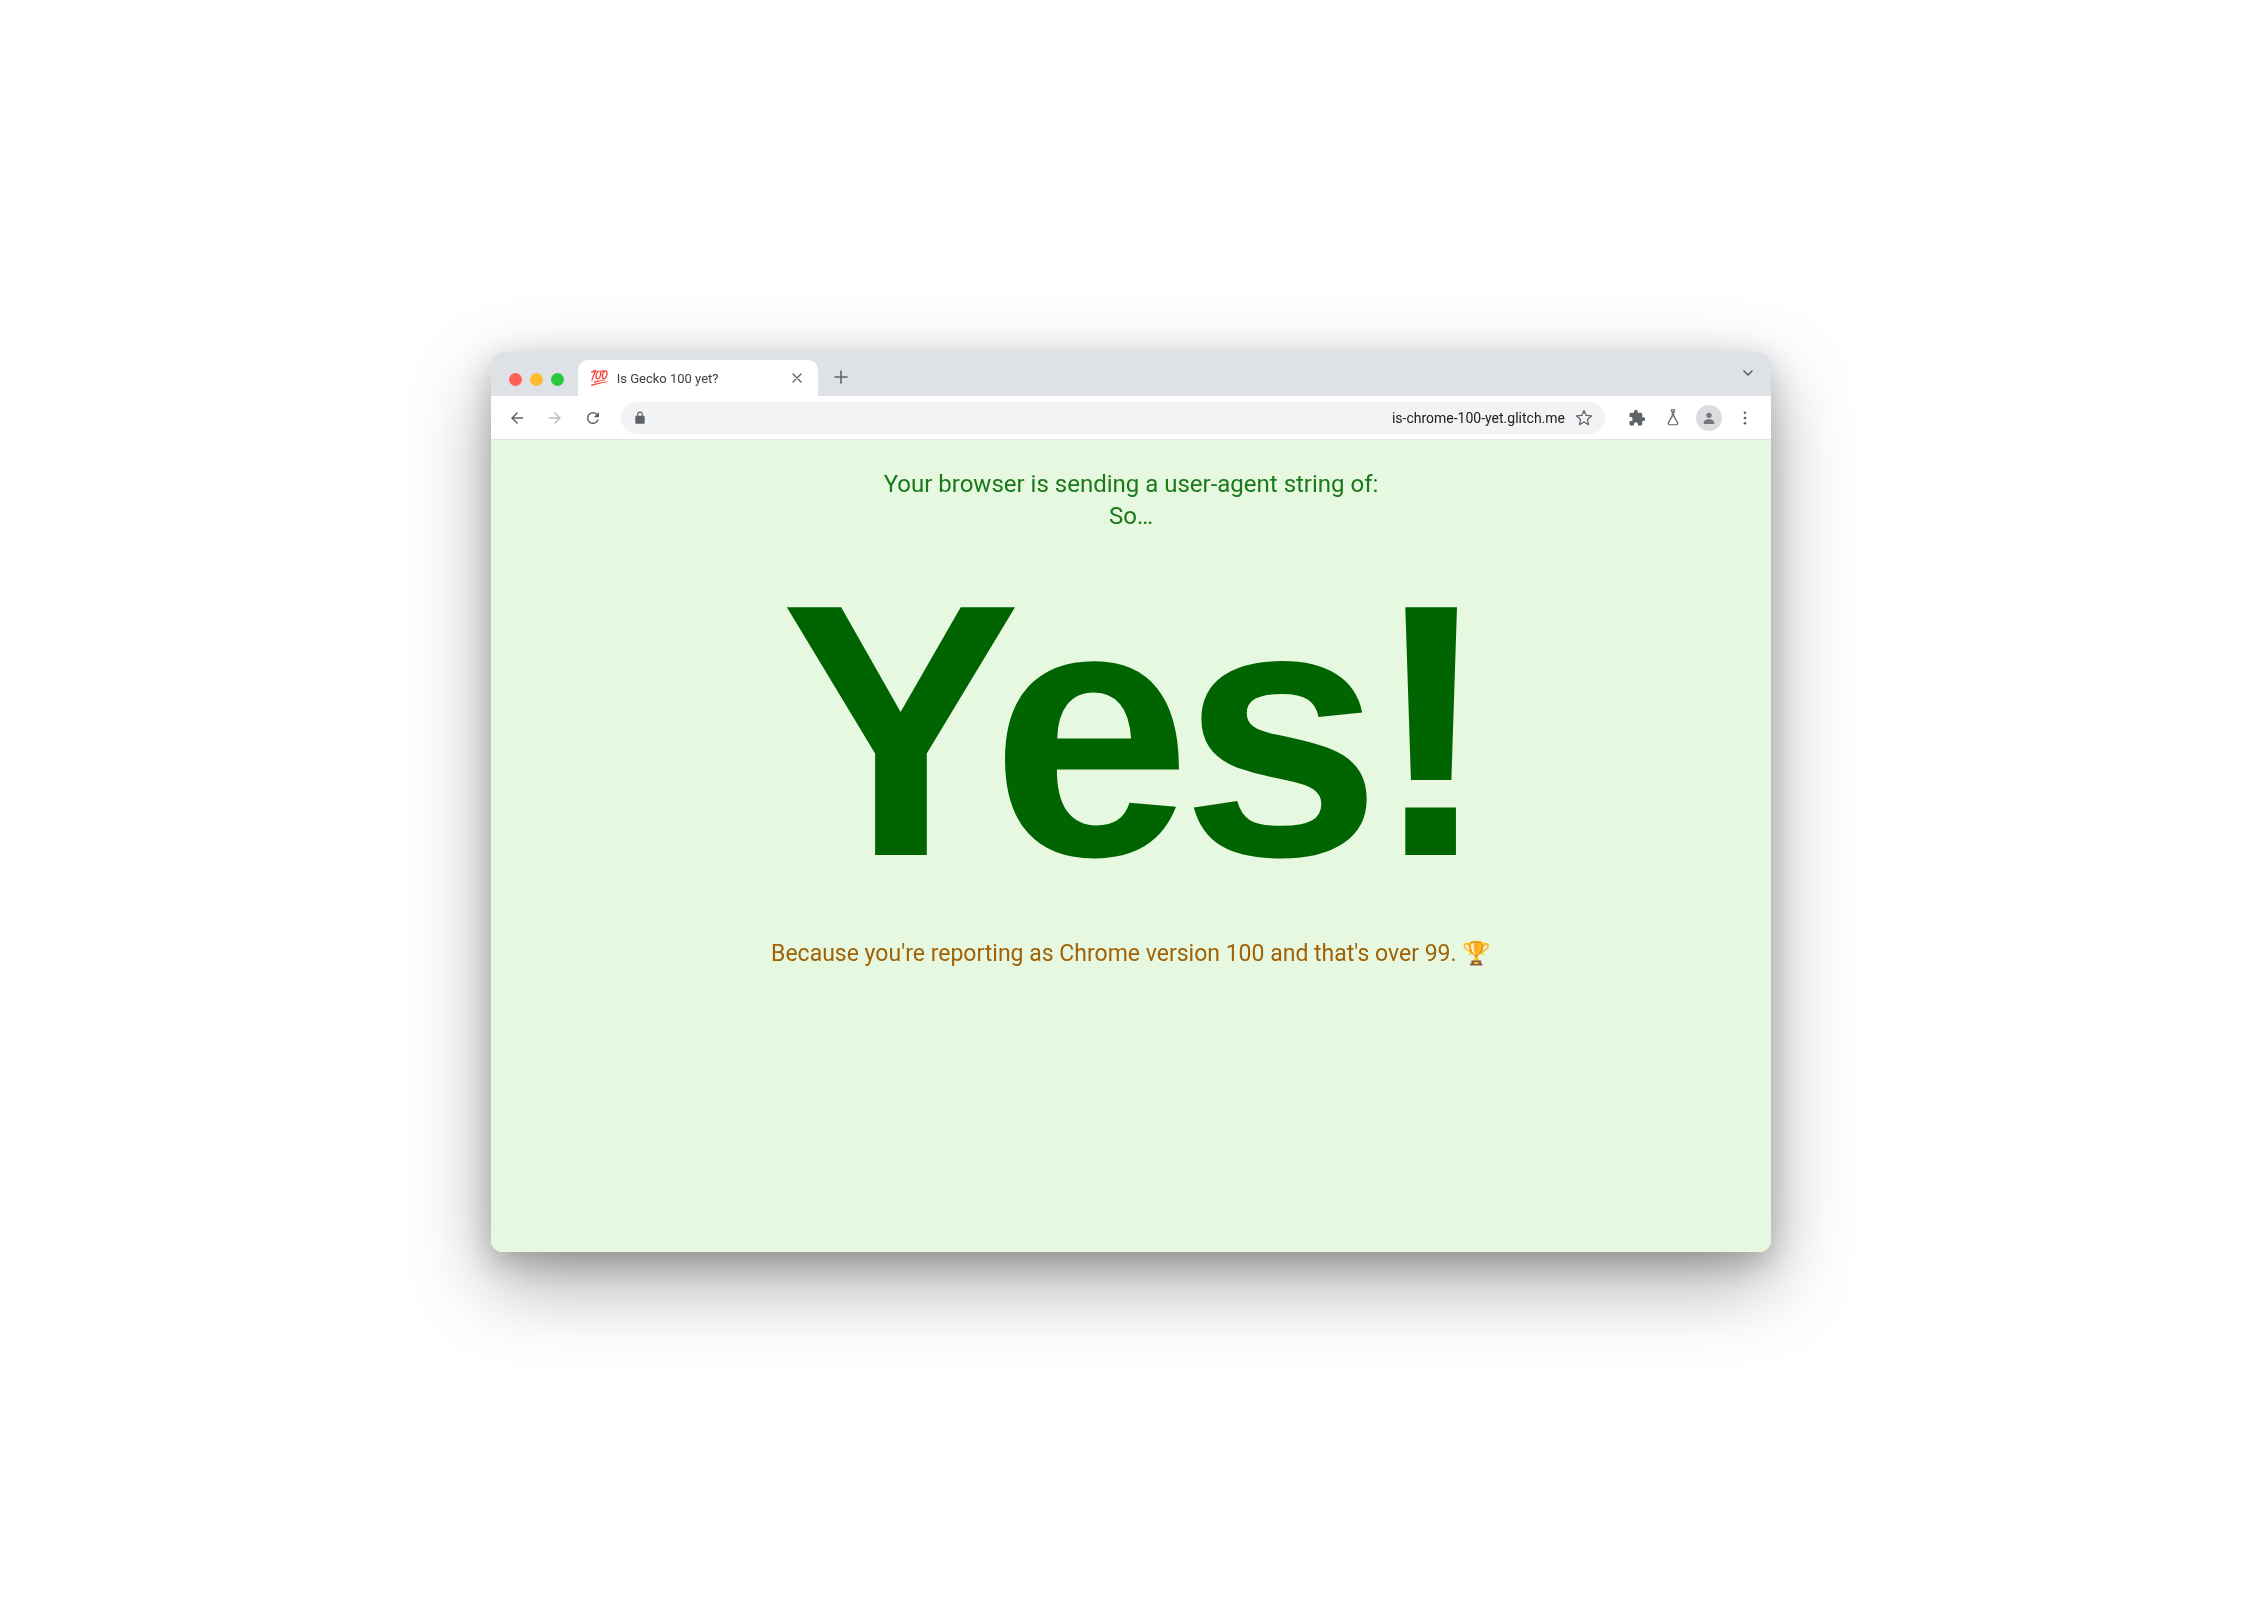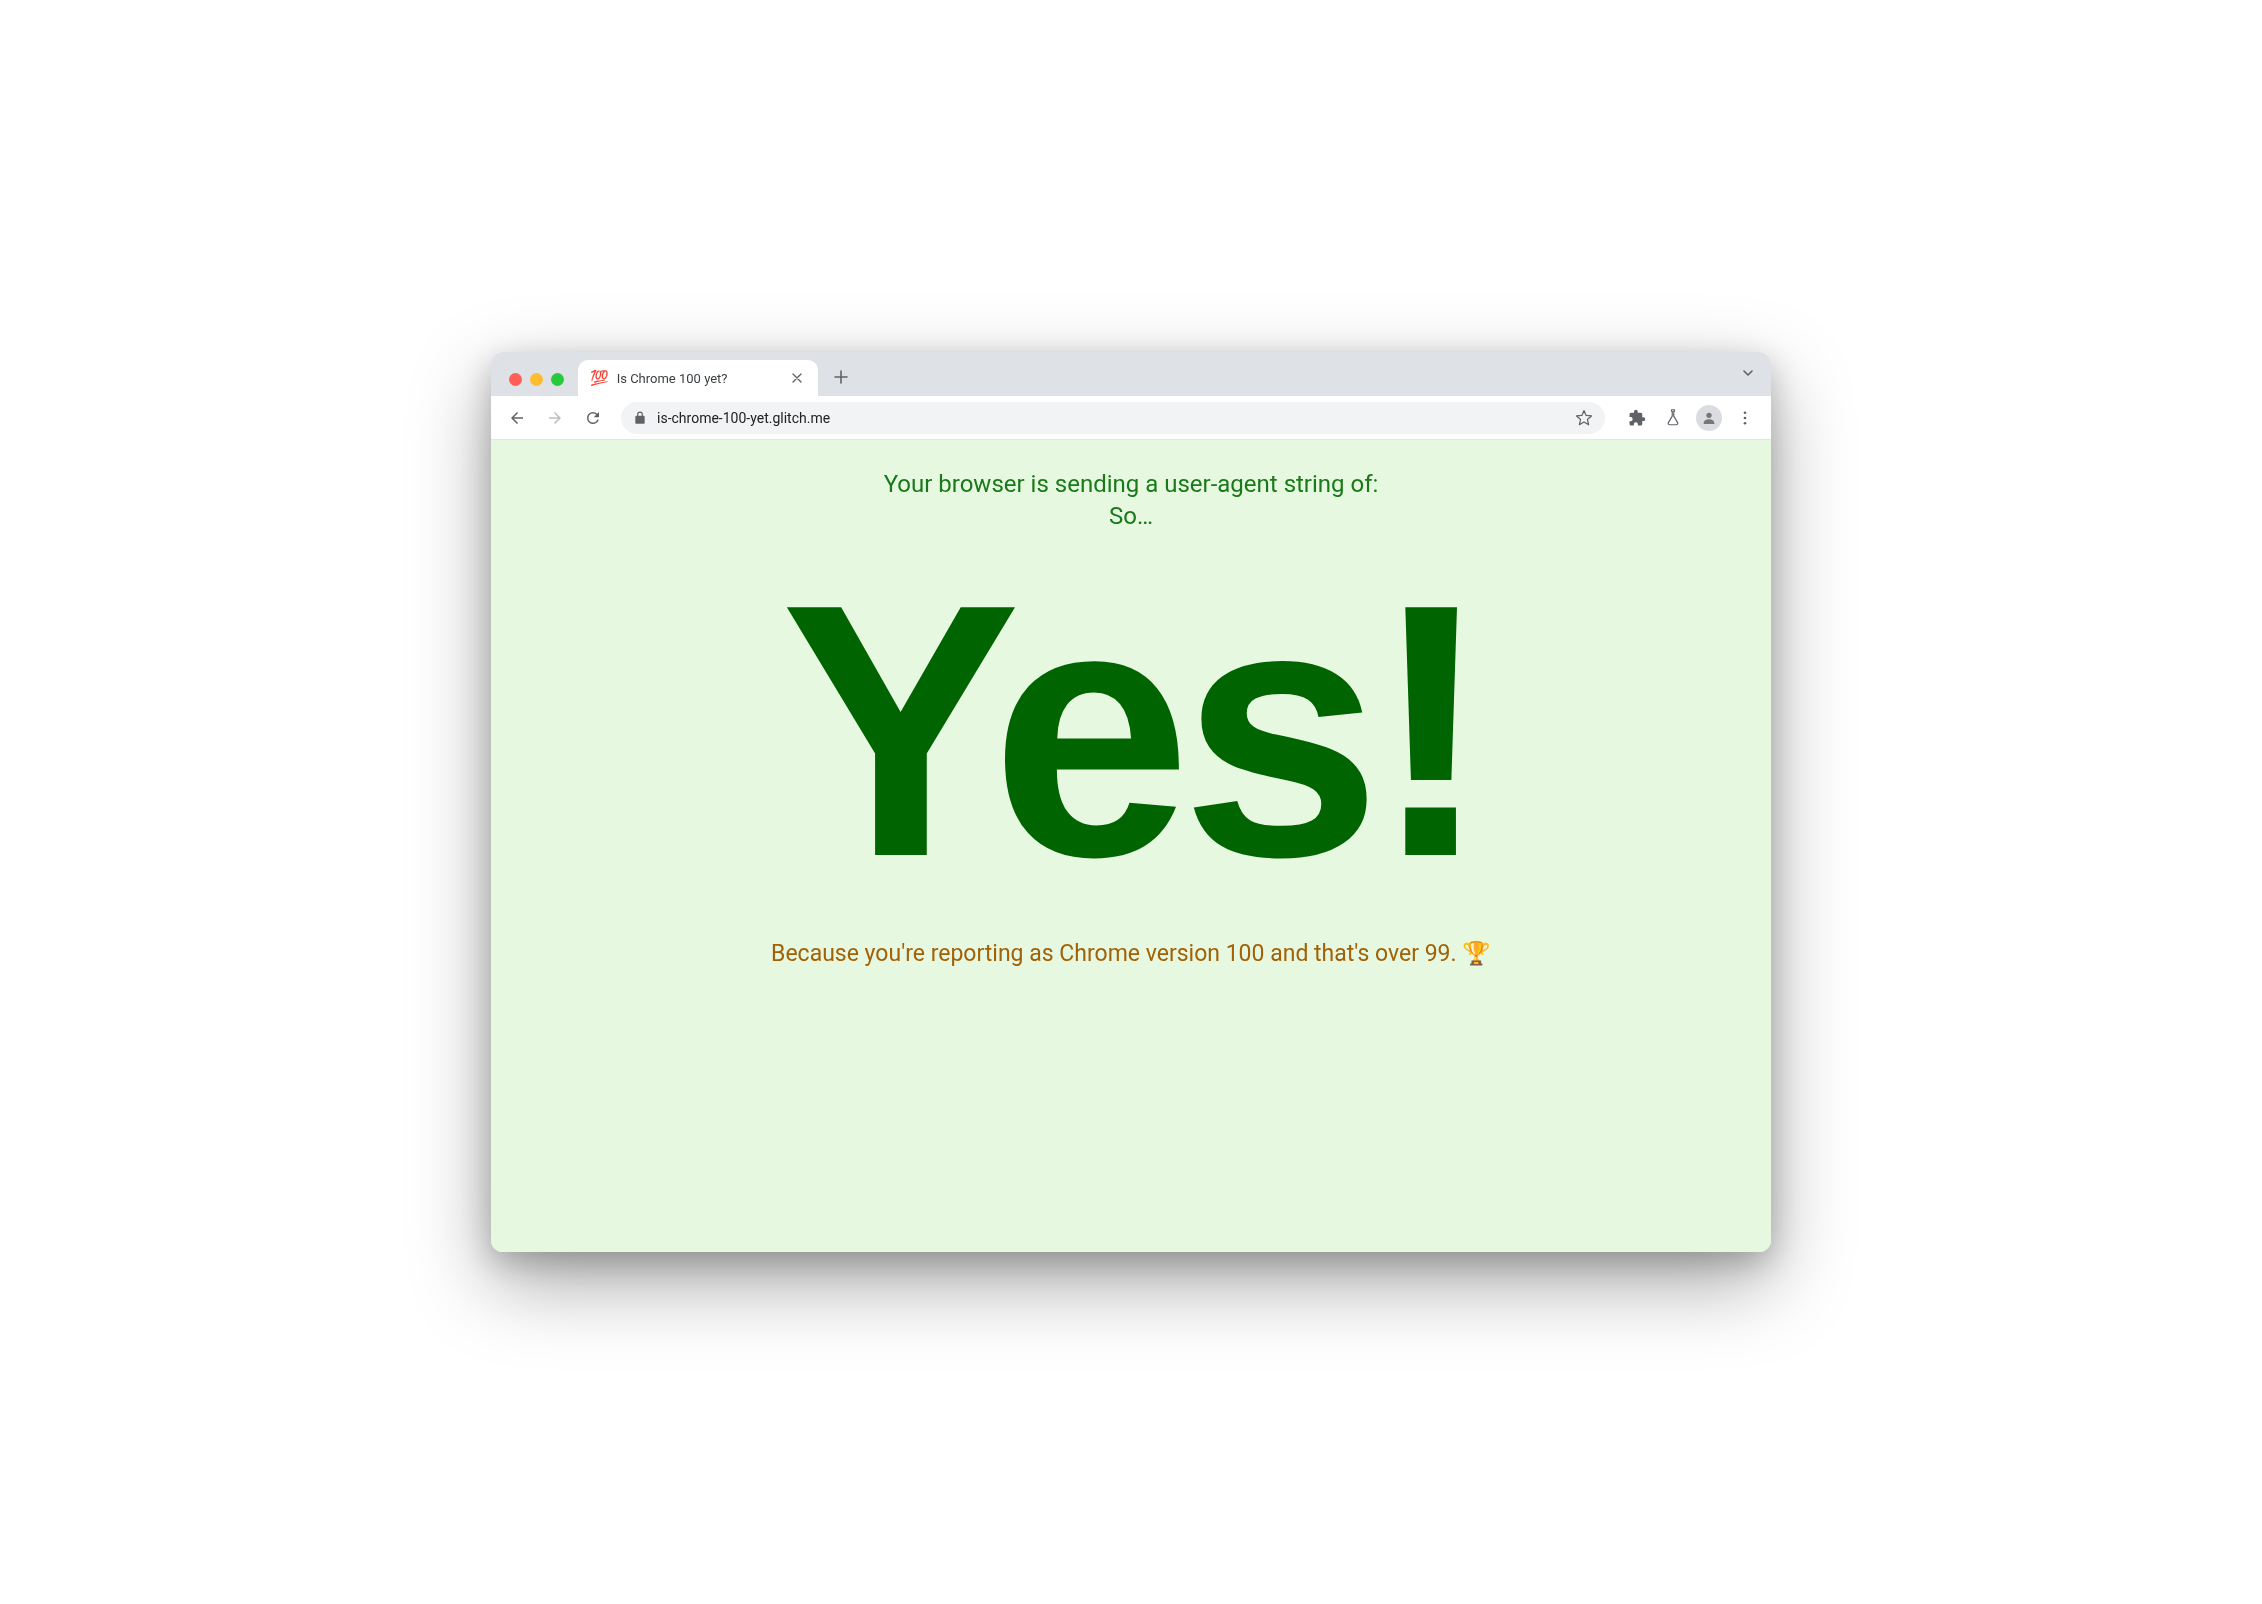--- a/index.html
+++ b/index.html
@@ -85,21 +85,21 @@
       height: 32px;
       background: #f1f3f4;
       border-radius: 16px;
       display: flex;
       align-items: center;
       padding: 0 12px;
       gap: 10px;
       margin: 0 6px;
     }
     .lock-icon { color:#5f6368; display:flex; }
-    .url-text { font-size: 14px; color:#202124; flex:1; }
+    .url-text { font-size: 14px; color:#202124; flex:1;text-align:right; }
     .star-icon { color:#5f6368; display:flex; }
     .right-icons { display:flex; align-items:center; gap:4px; padding-left:4px;}
     .avatar-circle {
       width: 26px; height: 26px; border-radius: 50%; background:#dadce0;
       display:flex; align-items:center; justify-content:center;
     }
     
     .content {
       flex: 1;
       background: #e7f8e0;
@@ -153,21 +153,21 @@
 <div class="window">
 
   <div class="tab-strip">
     <div class="traffic-lights">
       <div class="traffic-light tl-red"></div>
       <div class="traffic-light tl-yellow"></div>
       <div class="traffic-light tl-green"></div>
     </div>
     <div class="tab">
       <span class="tab-favicon">💯</span>
-      <span class="tab-title">Is Chrome 100 yet?</span>
+      <span class="tab-title">Is Gecko 100 yet?</span>
       <span class="tab-close">
         <svg width="10" height="10" viewBox="0 0 10 10">
             <path d="M1 1 L9 9 M9 1 L1 9" stroke="#5f6368" stroke-width="1.4" stroke-linecap="round"></path>
           </svg>
       </span>
     </div>
     <div class="new-tab">
       <svg width="14" height="14" viewBox="0 0 14 14">
           <path d="M7 1 V13 M1 7 H13" stroke="#5f6368" stroke-width="1.6" stroke-linecap="round"></path>
         </svg>

